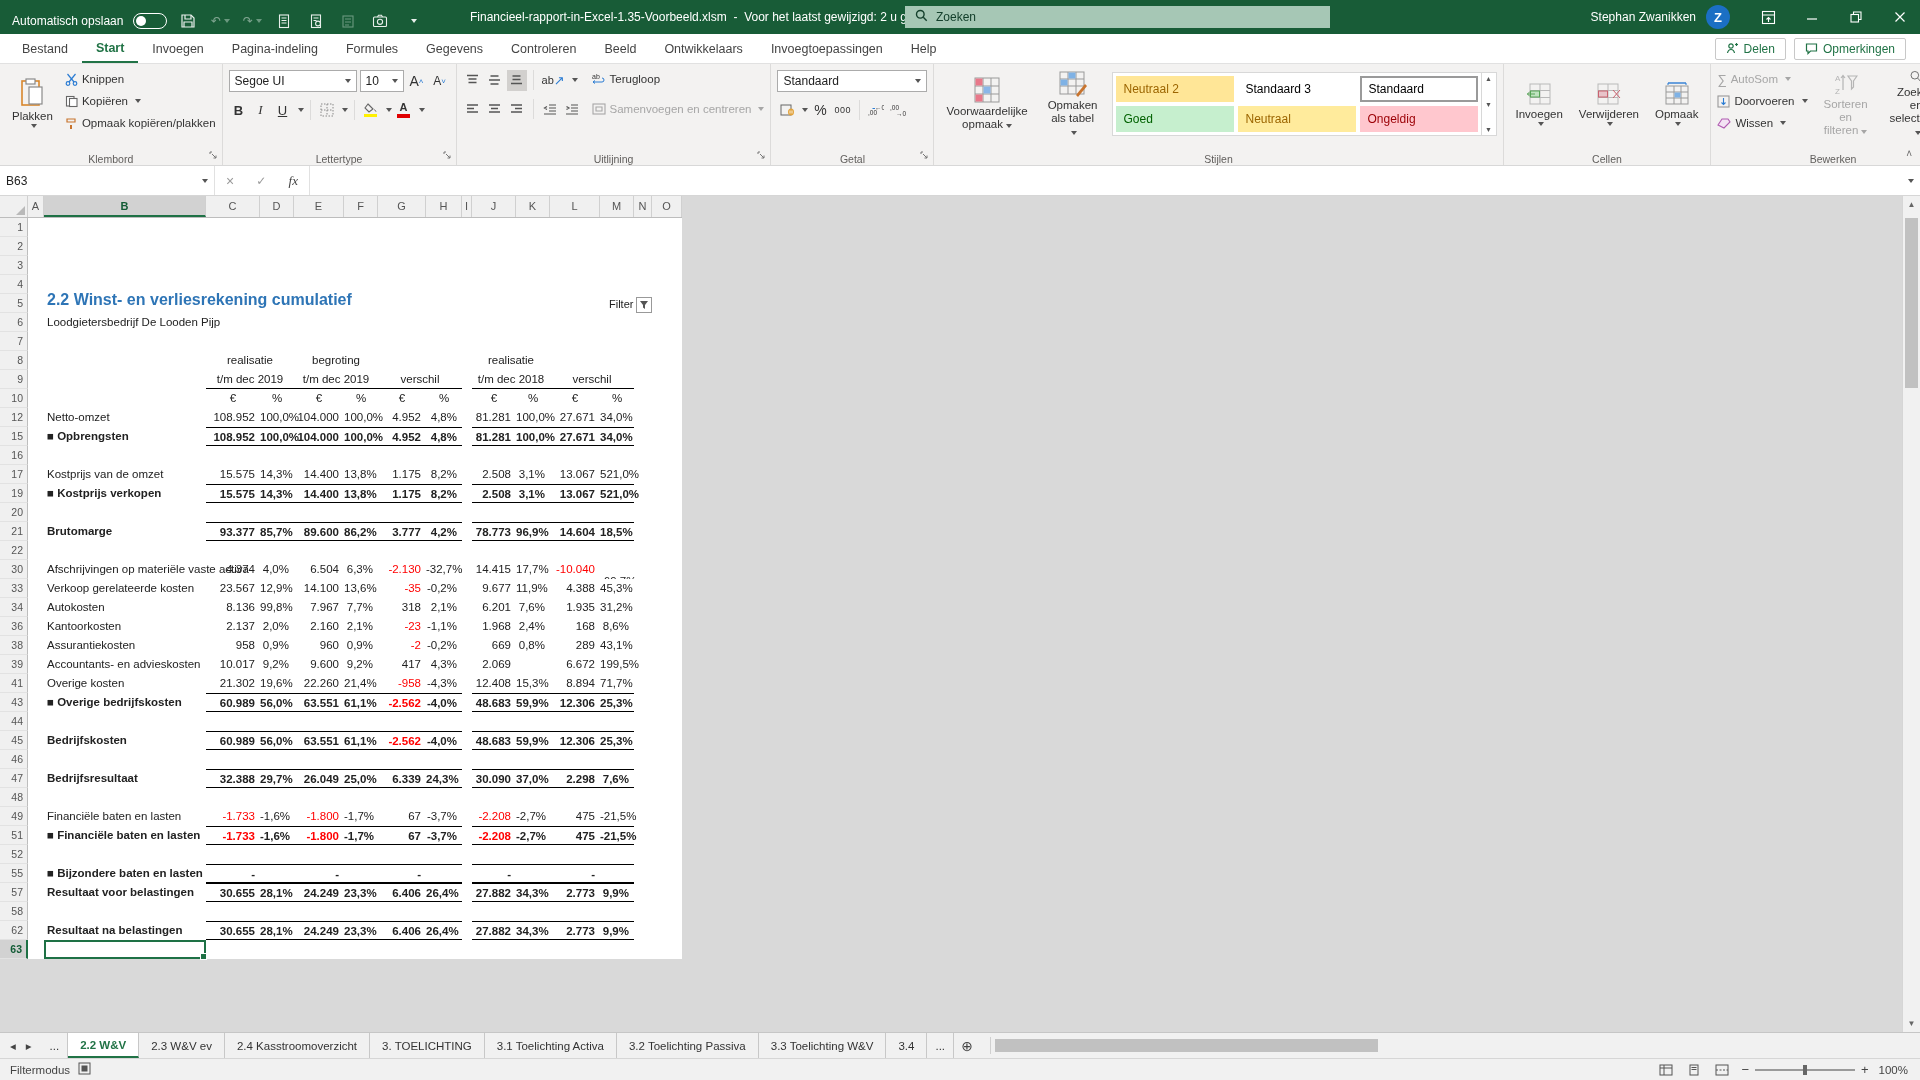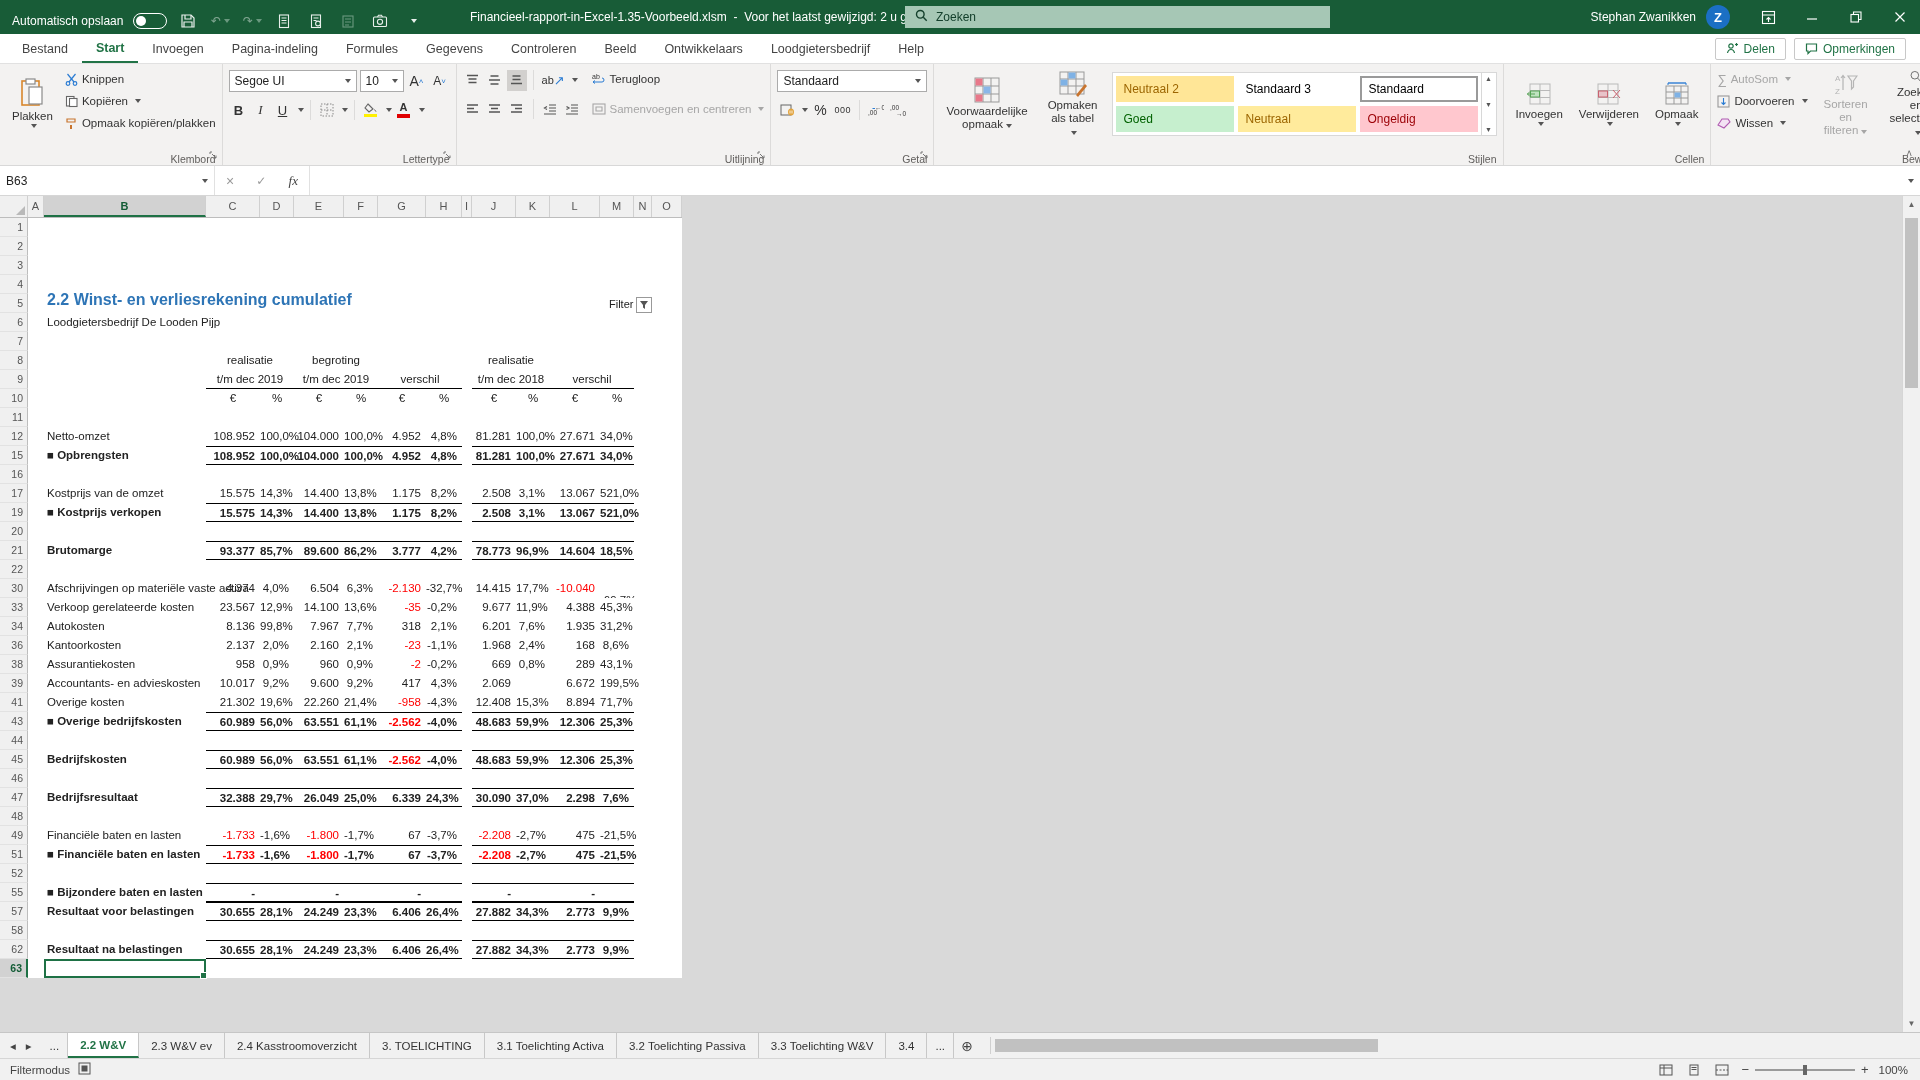--- a/index.html
+++ b/index.html
@@ -30,21 +30,21 @@
   .rtabs { display:flex; align-items:center; padding-left:8px; height:100%; }
   .rtab { padding:0 14px; height:100%; display:flex; align-items:center; font-size:12.5px; color:#444; }
   .rtab.active { color:#217346; font-weight:bold; border-bottom:2.5px solid #217346; }
   .tabrow-right { margin-left:auto; display:flex; align-items:center; gap:8px; padding-right:14px; }
   .pillbtn { display:flex; align-items:center; gap:5px; border:1px solid #c8c8c8; background:#fff; color:#217346;
     height:22px; padding:0 10px; font-size:12px; border-radius:2px; }
 
   
   .ribbon { position:absolute; top:64px; left:0; right:0; height:102px; background:#F3F2F1; border-bottom:1px solid #D8D8D8; display:flex; }
   .rgroup { display:flex; flex-direction:column; border-right:1px solid #DCDBDA; padding:4px 6px 0 6px; position:relative; }
-  .rgroup-label { margin-top:auto; text-align:right; font-size:10.5px; color:#605E5C; padding:2px 0 0 0; position:relative; }
+  .rgroup-label { margin-top:auto; text-align:center; font-size:10.5px; color:#605E5C; padding:2px 0 0 0; position:relative; }
   .launcher { position:absolute; right:-2px; bottom:3px; }
   .bigbtn { display:flex; flex-direction:column; align-items:center; justify-content:center; gap:2px; padding:2px 6px; font-size:11.5px; color:#333; }
   .smallrow { display:flex; align-items:center; gap:4px; font-size:11.5px; color:#333; height:22px; white-space:nowrap; }
   .dis { color:#A6A6A6 !important; }
   .dd { display:inline-block; width:0; height:0; border-left:3.5px solid transparent; border-right:3.5px solid transparent; border-top:4px solid #555; margin-left:3px; }
   .dis .dd { border-top-color:#A6A6A6; }
   .combo { background:#fff; border:1px solid #ABABAB; height:22px; display:flex; align-items:center; justify-content:space-between;
     padding:0 5px; font-size:12px; color:#222; }
   .fontrow { display:flex; gap:3px; align-items:center; }
   .btnrow { display:flex; gap:2px; align-items:center; height:24px; }
@@ -215,21 +215,21 @@
     <div class="rtabs" id="rtabs">
         <div class="rtab">Bestand</div>
         <div class="rtab active">Start</div>
         <div class="rtab">Invoegen</div>
         <div class="rtab">Pagina-indeling</div>
         <div class="rtab">Formules</div>
         <div class="rtab">Gegevens</div>
         <div class="rtab">Controleren</div>
         <div class="rtab">Beeld</div>
         <div class="rtab">Ontwikkelaars</div>
-        <div class="rtab">Loodgietersbedrijf</div>
+        <div class="rtab">Invoegtoepassingen</div>
         <div class="rtab">Help</div>
       </div>
     <div class="tabrow-right">
       <button class="pillbtn">
         <svg width="13" height="13" viewBox="0 0 13 13" fill="none" stroke="#217346" stroke-width="1.2">
             <circle cx="5" cy="4" r="2.2"></circle>
             <path d="M1.5 11c.5-2.4 2-3.5 3.5-3.5S8 8.6 8.5 11M9 2.5l3 0m-1.5-1.5v3"></path>
           </svg>
         <span>Delen</span>
       </button>
@@ -740,27 +740,20 @@
             <div class="c hspan" style="width: 36px;">%</div>
             <div class="c " style="width: 10px;"></div>
             <div class="c hspan" style="width: 44px;">€</div>
             <div class="c hspan" style="width: 34px;">%</div>
             <div class="c hspan" style="width: 50px;">€</div>
             <div class="c hspan" style="width: 34px;">%</div>
             <div class="c " style="width: 48px;"></div>
           </div>
         </div>
         <div class="grow">
-          <div class="rh">11</div>
-          <div class="rowcells">
-            <div class="c " style="width: 16px;"></div>
-            <div class="c " style="width: 638px;"></div>
-          </div>
-        </div>
-        <div class="grow">
           <div class="rh">12</div>
           <div class="rowcells">
             <div class="c " style="width: 16px;"></div>
             <div class="c lab" style="width: 162px;">Netto-omzet</div>
             <div class="c num" style="width: 54px;">108.952</div>
             <div class="c num" style="width: 34px;">100,0%</div>
             <div class="c num" style="width: 50px;">104.000</div>
             <div class="c num" style="width: 34px;">100,0%</div>
             <div class="c num" style="width: 48px;">4.952</div>
             <div class="c num" style="width: 36px;">4,8%</div>

